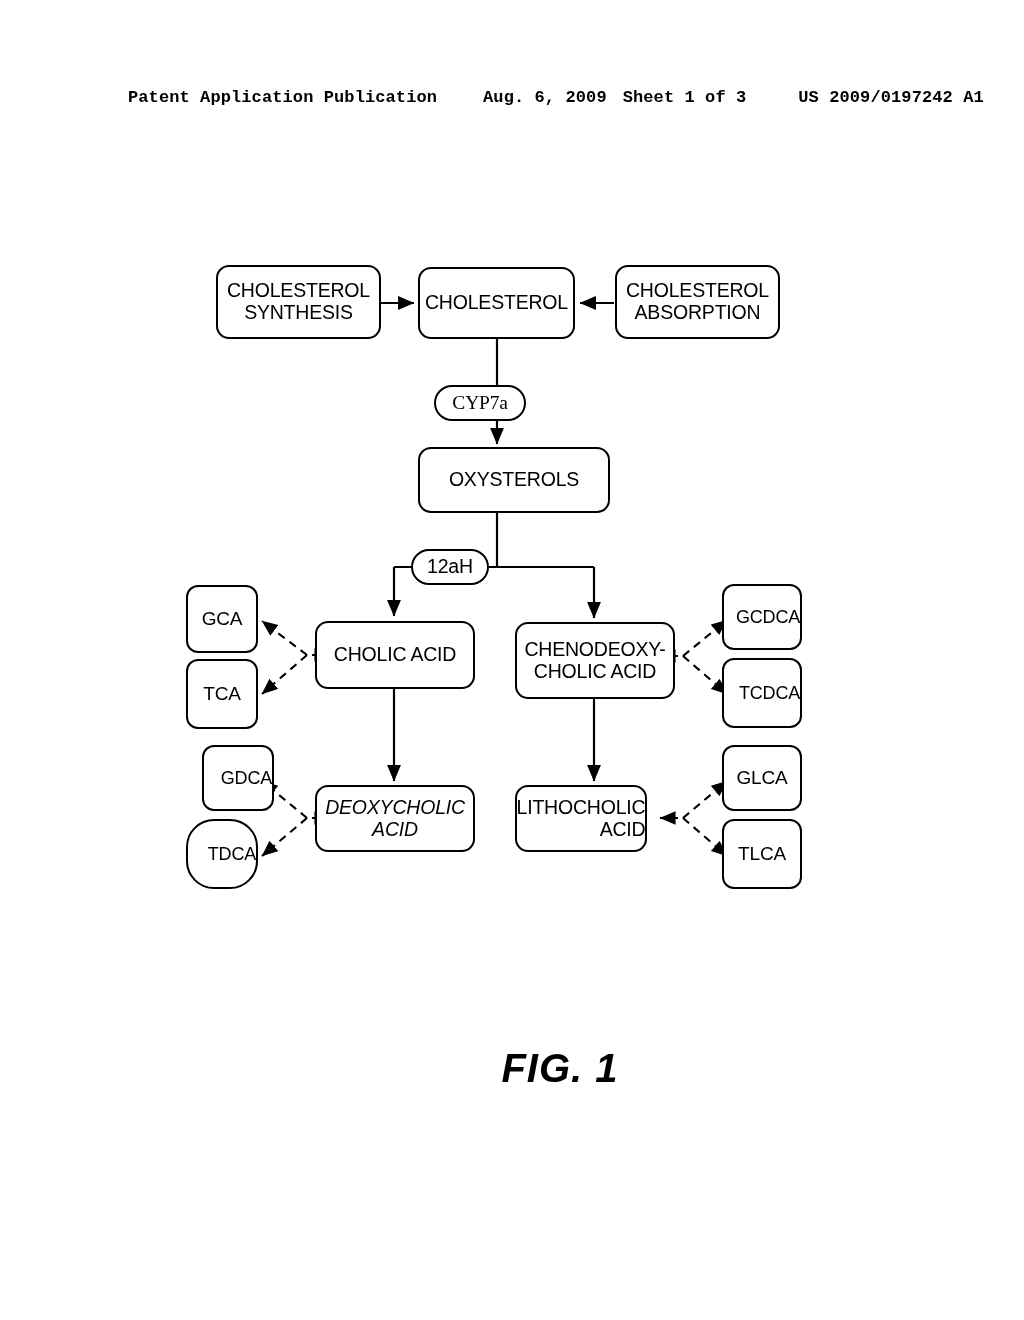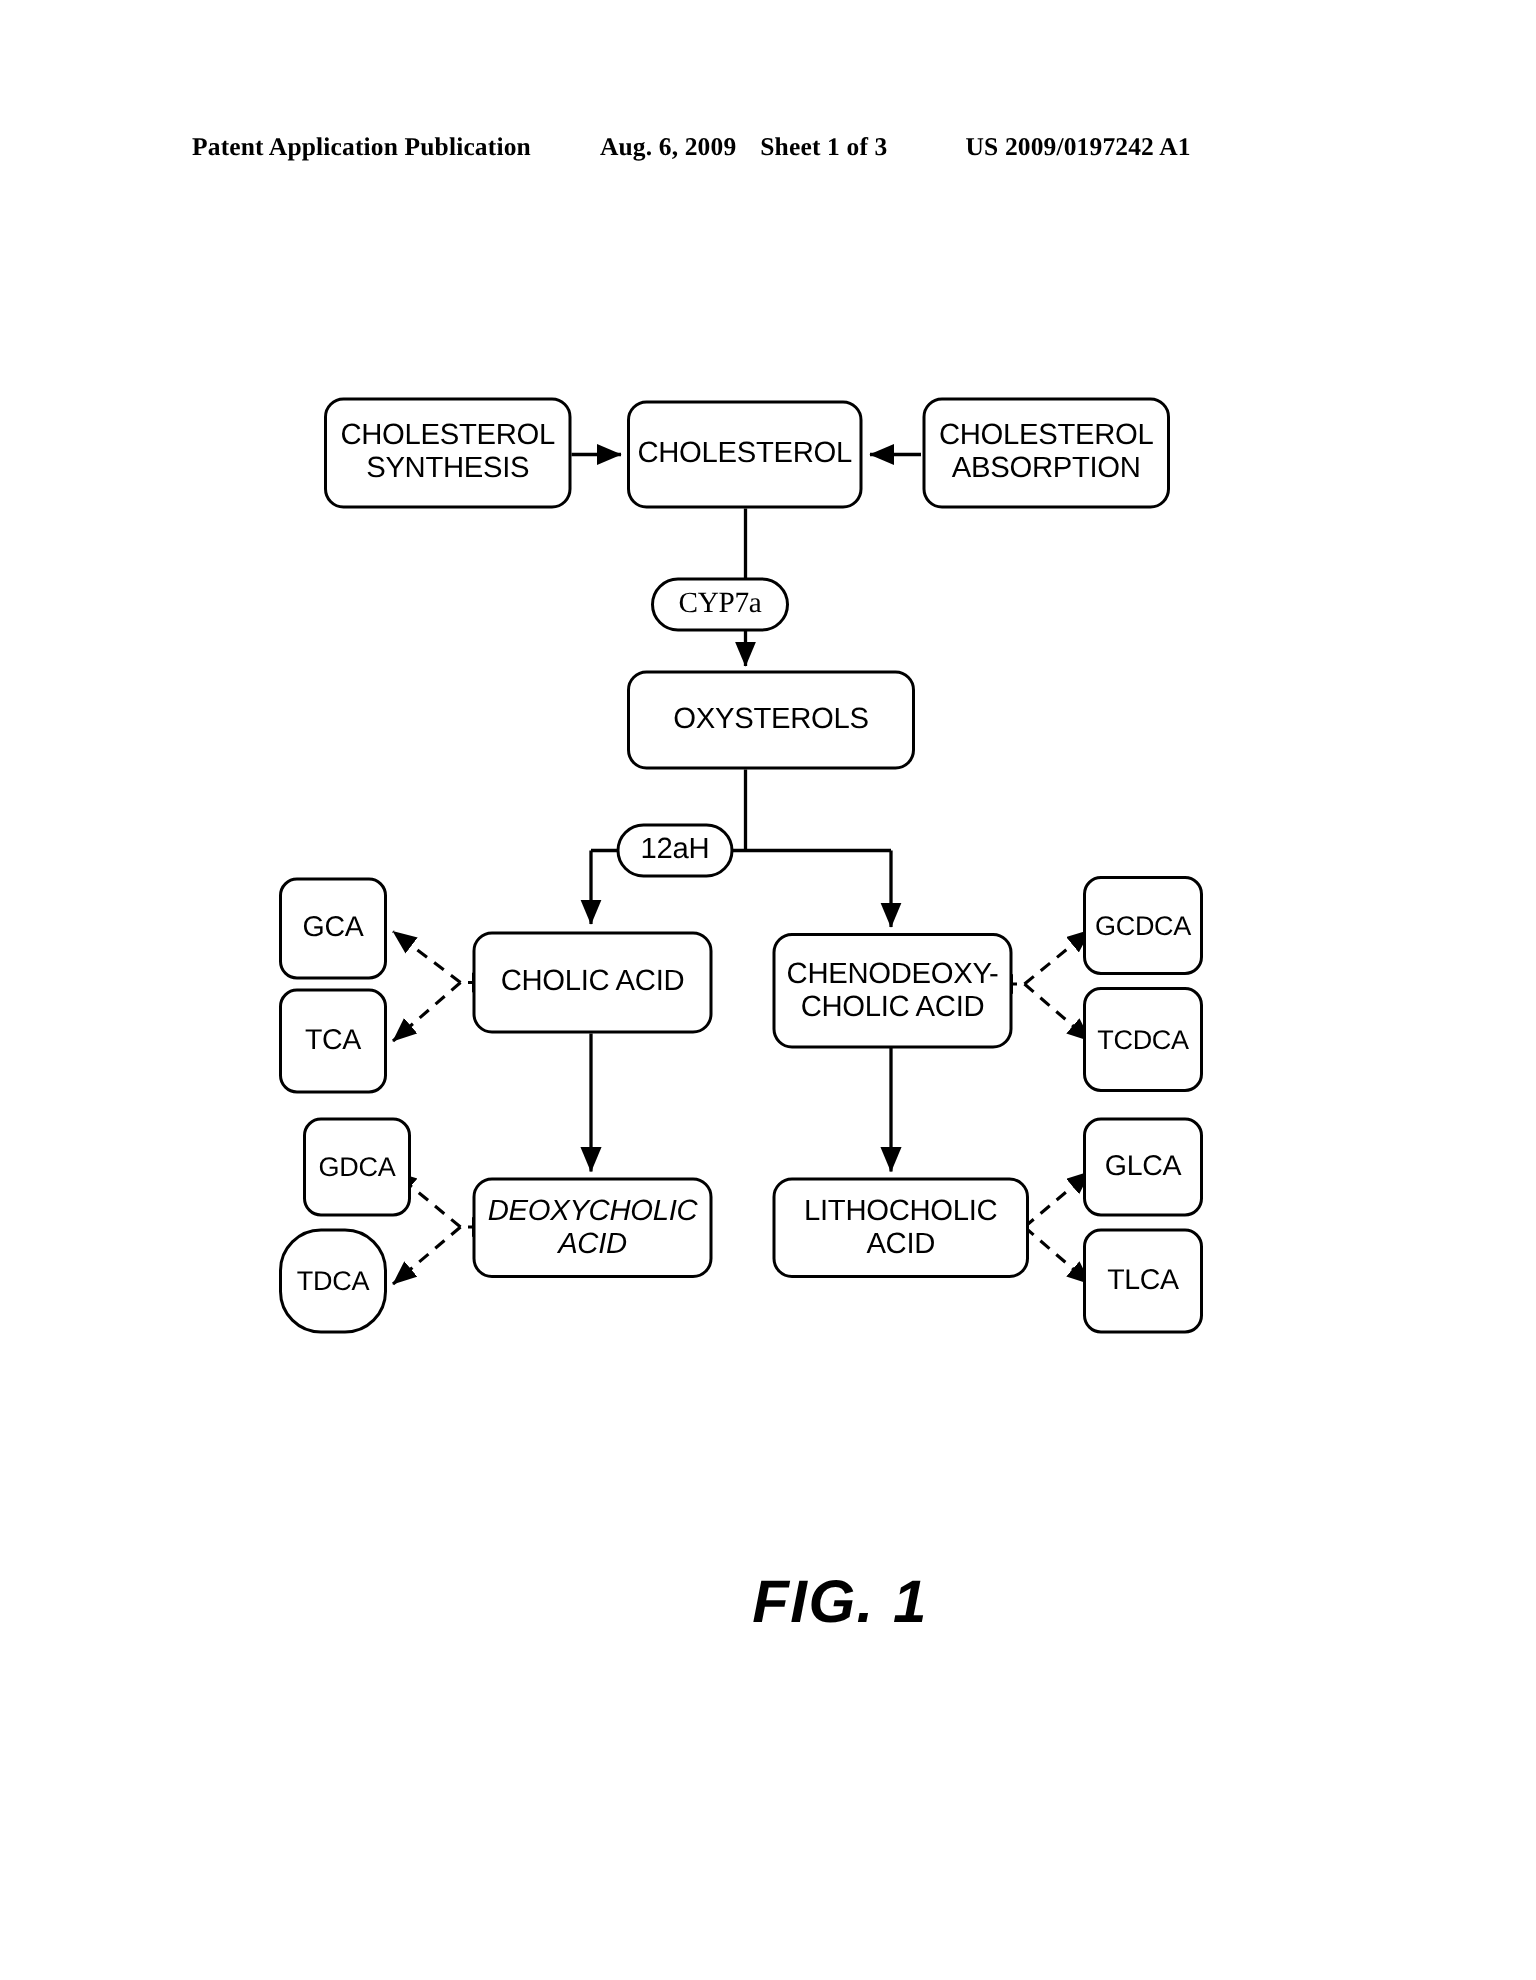--- a/index.html
+++ b/index.html
@@ -16,21 +16,21 @@
     overflow: hidden;
   }
 
   
   #patent-header {
     position: absolute;
     left: 128px;
     top: 88px;
     width: 768px;
     height: 24px;
-    font-family: Liberation Serif, serif;
+    font-family: Liberation Mono, monospace;
     font-weight: bold;
     font-size: 17px;
     letter-spacing: 0.1px;
     display: flex;
     align-items: baseline;
     white-space: nowrap;
   }
   #patent-header .hdr-pub { }
   #patent-header .hdr-date { margin-left: 46px; }
   #patent-header .hdr-sheet { margin-left: 16px; }
@@ -67,21 +67,21 @@
     font-size: 19.5px;
     letter-spacing: -0.2px;
     z-index: 2;
   }
   .node .label { display: block; white-space: pre-line; }
 
   .node.small {
     font-size: 19px;
     border-radius: 12px;
   }
-  .node.tiny-label { font-size: 18px; }
+  .node.tiny-label { font-size: 18px; justify-content: flex-end; }
 
   
   .node.pill {
     border-radius: 999px;
     font-size: 19.5px;
     border-width: 2.2px;
   }
 
   
   #figure-caption {
@@ -192,21 +192,21 @@
   <div class="node" style="left:515px; top:622px; width:160px; height:77px;">
     <span class="label">CHENODEOXY-
 CHOLIC ACID</span>
   </div>
 
   <div class="node" style="left:315px; top:785px; width:160px; height:67px;font-style:italic;">
     <span class="label">DEOXYCHOLIC
 ACID</span>
   </div>
 
-  <div class="node" style="left:515px; top:785px; width:171px; height:67px;">
+  <div class="node" style="left:515px; top:785px; width:132px; height:67px;text-align:right;">
     <span class="label">LITHOCHOLIC
 ACID</span>
   </div>
 
   <div class="node small" style="left:186px; top:585px; width:72px; height:68px;">
     <span class="label">GCA</span>
   </div>
   <div class="node small" style="left:186px; top:659px; width:72px; height:70px;">
     <span class="label">TCA</span>
   </div>

